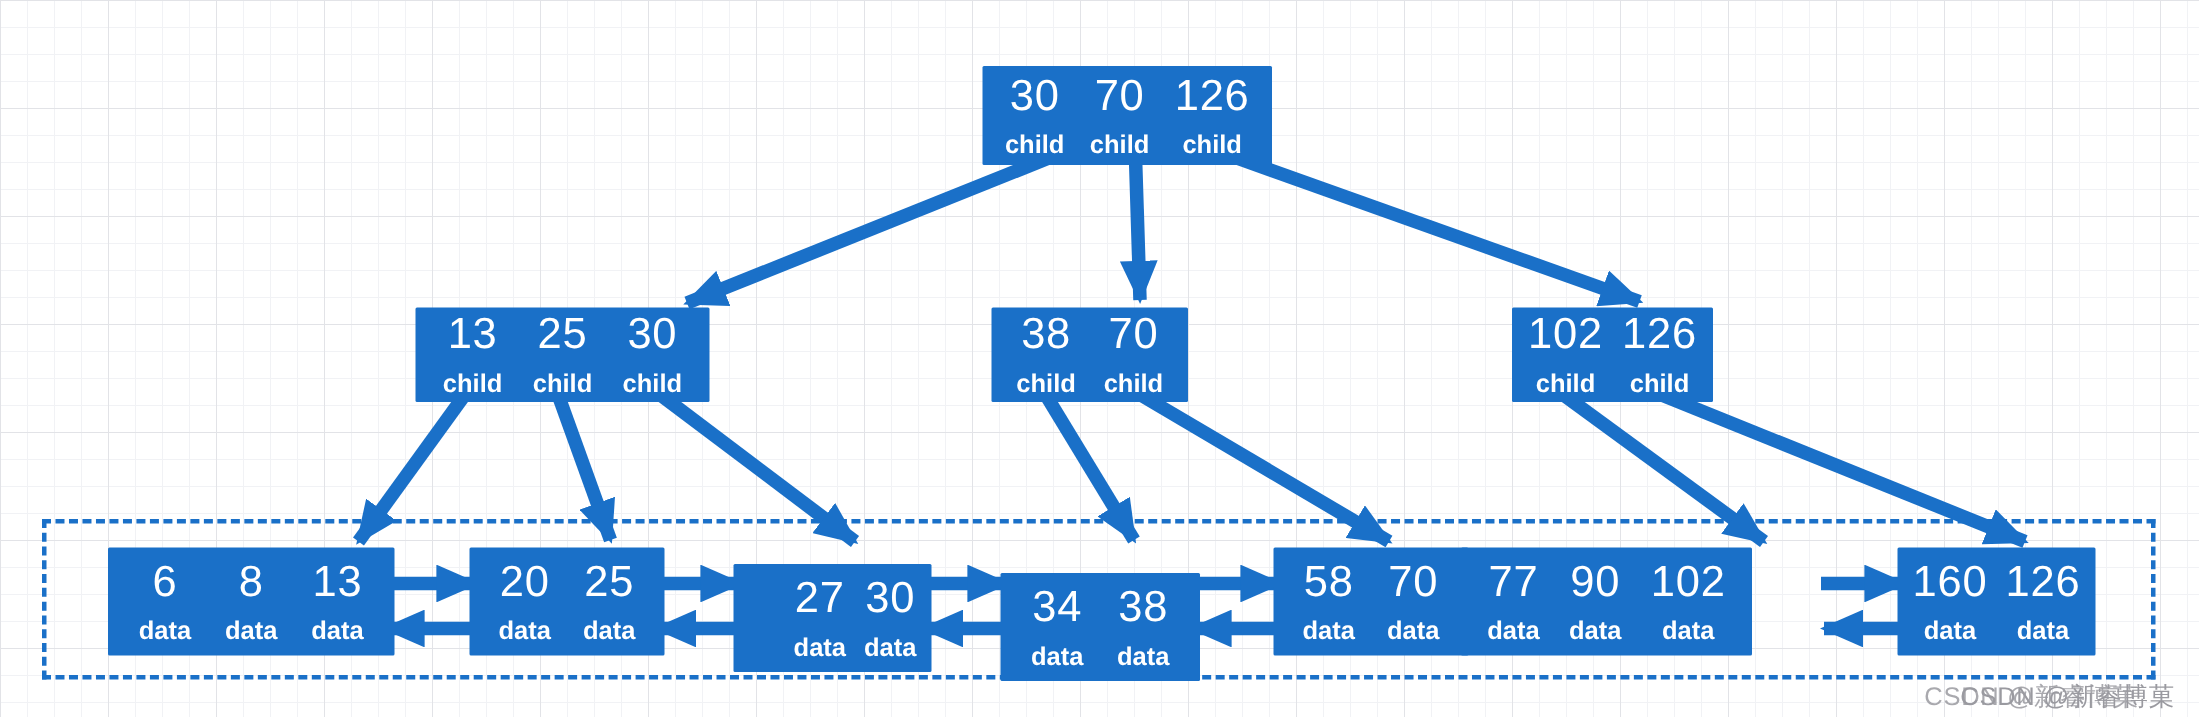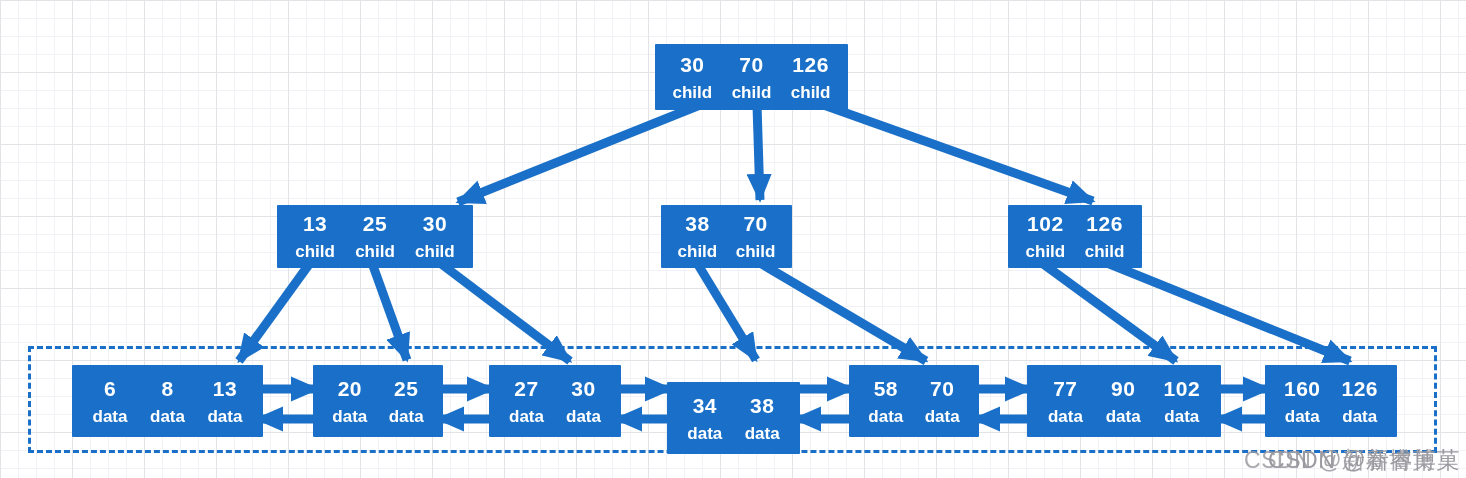--- a/index.html
+++ b/index.html
@@ -23,33 +23,33 @@
     background:#1a70c8;
     color:#ffffff;
     display:flex;
     align-items:center;
     justify-content:space-evenly;
     padding:0 4px;
     box-sizing:border-box;
     border-radius:1px;
   }
   .entry{text-align:center;line-height:1;padding:0 6px;}
-  .entry .key{font-size:21px;font-weight:bold;letter-spacing:.5px;}
+  .entry .key{font-size:29px;font-weight:normal;letter-spacing:.5px;}
   .entry .ptr{font-size:17px;font-weight:bold;margin-top:9px;}
   .leaf-boundary{
     position:absolute;
     border:3px dashed #1a70c8;
     box-sizing:border-box;
     background:transparent;
   }
   .watermark{
     position:absolute;
-    right:6px;
+    right:16px;
     bottom:2px;
-    font-size:23px;
+    font-size:17px;
     color:#9a9aa0;
     white-space:nowrap;
     text-shadow:-24px 0 0 rgba(154,154,160,.85);
     letter-spacing:.5px;
   }
 </style>
 </head>
 <body>
 
 <div class="canvas">
@@ -152,21 +152,21 @@
       <div class="node" style="left: 313px; top: 365px; width: 130px; height: 72px;">
         <div class="entry">
           <div class="key">20</div>
           <div class="ptr">data</div>
         </div>
         <div class="entry">
           <div class="key">25</div>
           <div class="ptr">data</div>
         </div>
       </div>
-      <div class="node" style="left: 489px; top: 365px; width: 132px; height: 72px;">
+      <div class="node" style="left: 489px; top: 376px; width: 132px; height: 72px; justify-content: flex-end;">
         <div class="entry">
           <div class="key">27</div>
           <div class="ptr">data</div>
         </div>
         <div class="entry">
           <div class="key">30</div>
           <div class="ptr">data</div>
         </div>
       </div>
       <div class="node" style="left: 667px; top: 365px; width: 133px; height: 72px; margin-top: 17px;">
@@ -182,21 +182,21 @@
       <div class="node" style="left: 849px; top: 365px; width: 130px; height: 72px;">
         <div class="entry">
           <div class="key">58</div>
           <div class="ptr">data</div>
         </div>
         <div class="entry">
           <div class="key">70</div>
           <div class="ptr">data</div>
         </div>
       </div>
-      <div class="node" style="left: 1027px; top: 365px; width: 194px; height: 72px;">
+      <div class="node" style="left: 974px; top: 365px; width: 194px; height: 72px;">
         <div class="entry">
           <div class="key">77</div>
           <div class="ptr">data</div>
         </div>
         <div class="entry">
           <div class="key">90</div>
           <div class="ptr">data</div>
         </div>
         <div class="entry">
           <div class="key">102</div>

